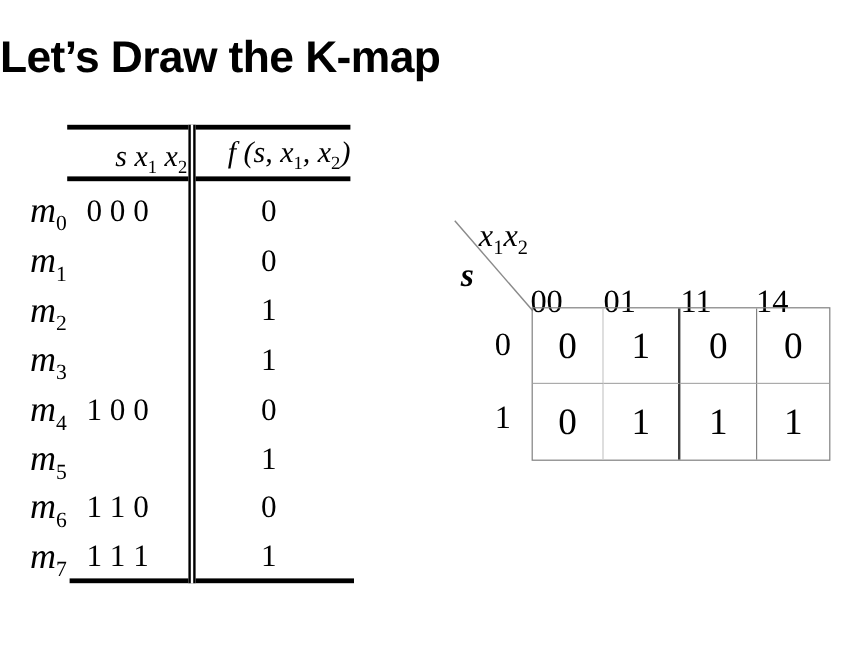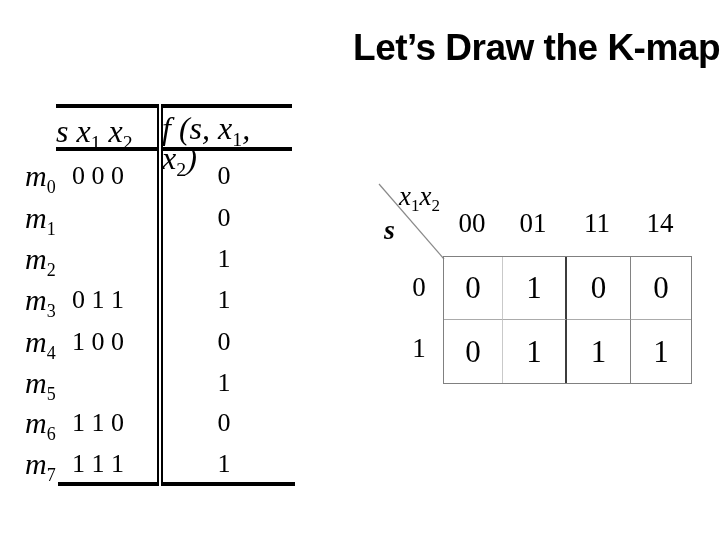--- a/index.html
+++ b/index.html
@@ -1,52 +1,52 @@
 <!DOCTYPE html>
 <html><head>
 <meta charset="utf-8">
 <style>
   html,body{margin:0;padding:0;background:#fff;}
   body{width:720px;height:540px;position:relative;overflow:hidden;
        font-family:"Liberation Serif","DejaVu Serif",serif;color:#000;}
 
   
-  .title{position:absolute;left:0;top:28px;width:720px;text-align:right;
+  .title{position:absolute;left:0;top:28px;width:720px;text-align:left;
          font-family:"Liberation Sans","DejaVu Sans",sans-serif;
          font-weight:bold;font-size:37px;line-height:40px;letter-spacing:-0.5px;}
 
   
   .hline{position:absolute;background:#000;height:4px;}
   .tt-top{left:56px;top:104px;width:236px;}
   .tt-mid{left:56px;top:147px;width:236px;}
   .tt-bot{left:58px;top:482px;width:237px;}
   .dline{position:absolute;left:157px;top:104px;width:2px;height:382px;
          border-left:2px solid #000;border-right:2px solid #000;background:#fff;}
 
   
-  .tt-h{position:absolute;font-style:italic;font-size:32px;line-height:30px;text-align:left;}
+  .tt-h{position:absolute;font-style:italic;font-size:25px;line-height:30px;text-align:right;}
   .tt-h-left{left:56px;top:116px;width:100px;}
   .tt-h-right{left:162px;top:113px;width:130px;}
   sub{font-style:normal;font-size:0.62em;line-height:0;}
   .tt-row{position:absolute;left:0;width:300px;height:32px;font-size:26px;line-height:32px;}
   .tt-m{position:absolute;left:25px;font-style:italic;font-size:30px;line-height:32px;}
   .tt-m sub{font-size:18px;}
   .tt-bits{position:absolute;left:72px;width:78px;text-align:left;}
   .tt-f{position:absolute;left:192px;width:64px;text-align:center;}
 
   
   .km-grid{position:absolute;left:443px;top:256px;width:247px;height:126px;
            border:1px solid #808080;display:grid;
            grid-template-columns:59px 64px 64px 60px;grid-template-rows:63px 63px;}
   .km-cell{display:flex;align-items:center;justify-content:center;font-size:31px;}
   .km-c0{border-right:1px solid #c9c9c9;}
   .km-c1{border-right:2px solid #3c3c3c;}
   .km-c2{border-right:1px solid #828282;}
   .km-r0{border-bottom:1px solid #ababab;}
-  .km-collabel{position:absolute;top:209px;width:60px;text-align:center;
+  .km-collabel{position:absolute;top:237px;width:60px;
                font-size:27px;line-height:28px;}
   .km-rowlabel{position:absolute;width:32px;text-align:center;font-size:27px;line-height:30px;}
   .km-xlabel{position:absolute;left:399px;top:181px;font-style:italic;
              font-size:27px;line-height:30px;}
   .km-xlabel sub{font-size:17px;}
   .km-slabel{position:absolute;left:384px;top:215px;font-style:italic;font-weight:bold;
              font-size:28px;line-height:30px;}
   .km-diag{position:absolute;left:377px;top:183px;}
 </style>
 </head>
@@ -70,21 +70,20 @@
 <div class="tt-row" style="top:202px">
   <span class="tt-m"><span>m</span><sub>1</sub></span>
   <span class="tt-f">0</span>
 </div>
 <div class="tt-row" style="top:243px">
   <span class="tt-m"><span>m</span><sub>2</sub></span>
   <span class="tt-f">1</span>
 </div>
 <div class="tt-row" style="top:284px">
   <span class="tt-m"><span>m</span><sub>3</sub></span>
-  <span class="tt-bits">0 1 1</span>
   <span class="tt-f">1</span>
 </div>
 <div class="tt-row" style="top:326px">
   <span class="tt-m"><span>m</span><sub>4</sub></span>
   <span class="tt-bits">1 0 0</span>
   <span class="tt-f">0</span>
 </div>
 <div class="tt-row" style="top:367px">
   <span class="tt-m"><span>m</span><sub>5</sub></span>
   <span class="tt-f">1</span>

